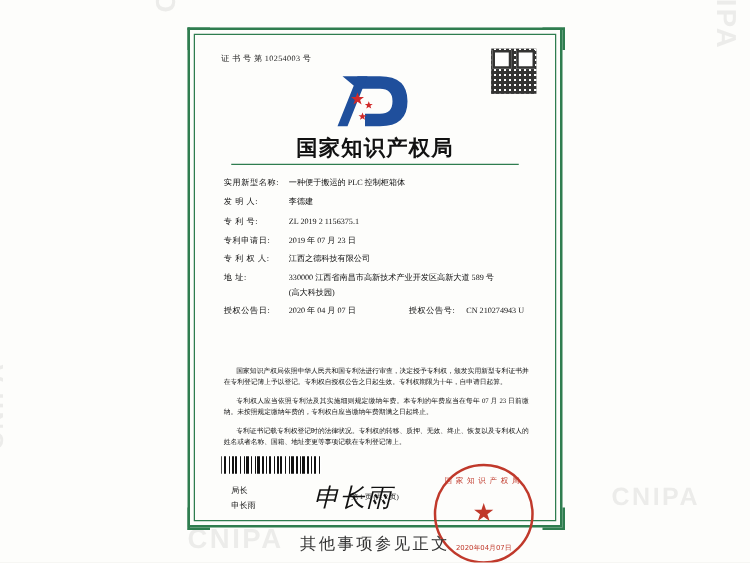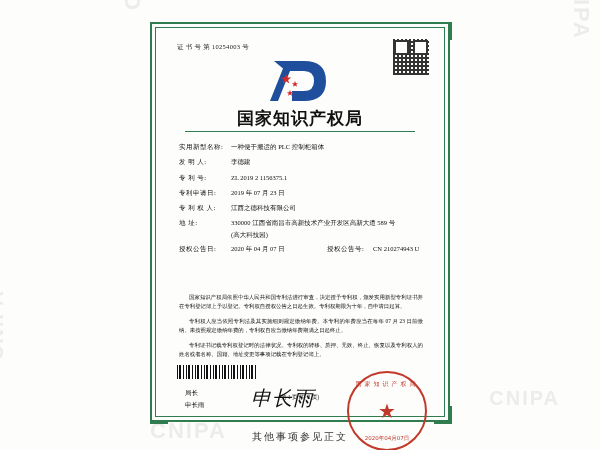--- a/index.html
+++ b/index.html
@@ -136,21 +136,21 @@
   .seal .bot-text{
     position:absolute;left:0;bottom:7px;width:100%;text-align:center;
     font-size:5.5px;font-family:"DejaVu Sans",sans-serif;
   }
   .pagenum{
     position:absolute;bottom:8px;left:0;width:100%;text-align:center;
     font-size:5.5px;color:#111;
   }
   .footer-note{
     position:absolute;bottom:6px;left:0;width:100%;text-align:center;
-    font-size:10px;color:#333;letter-spacing:2px;
+    font-size:13px;color:#333;letter-spacing:2px;
     font-family:"DejaVu Sans",sans-serif;
   }
 </style>
 </head>
 <body>
 
 <div class="page">
 
   <div class="wm wm1">CNIPA</div>
   <div class="wm wm2">CNIPA</div>

